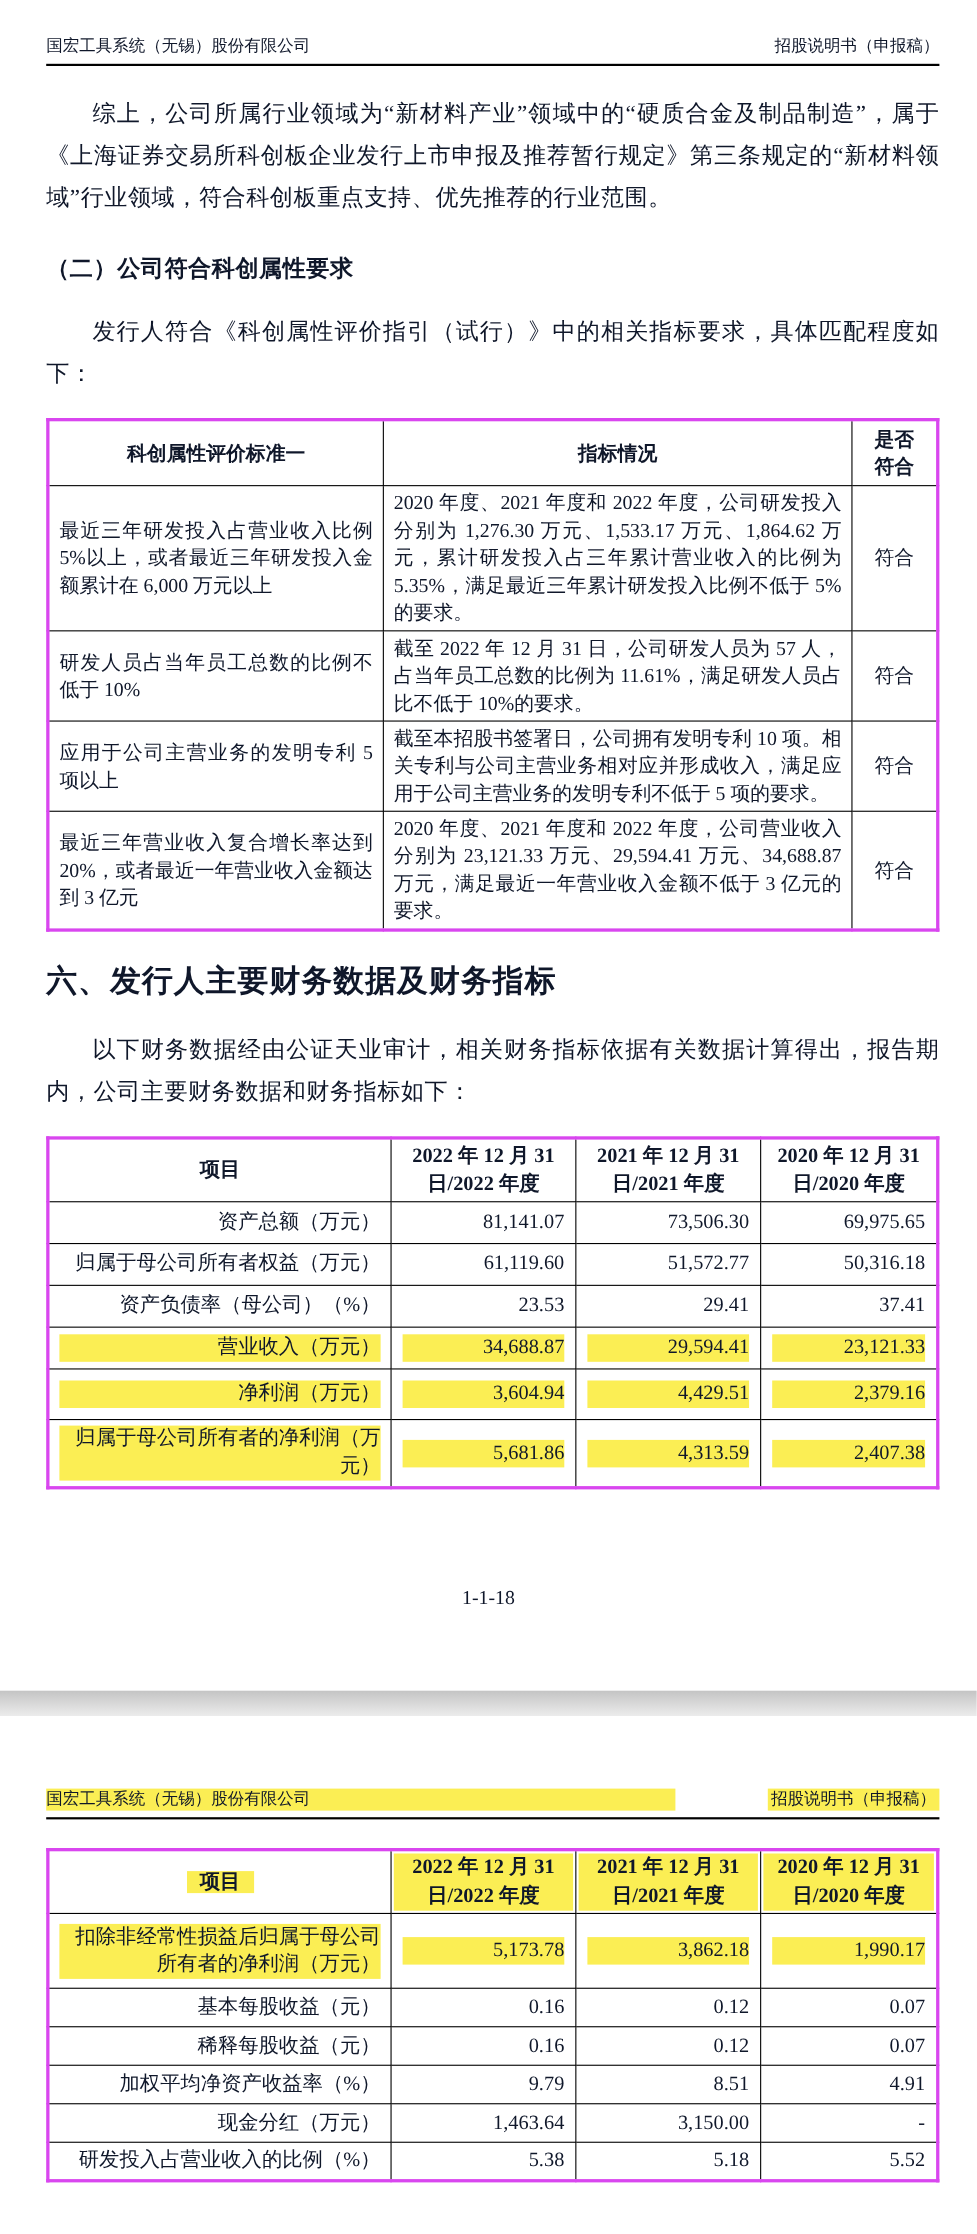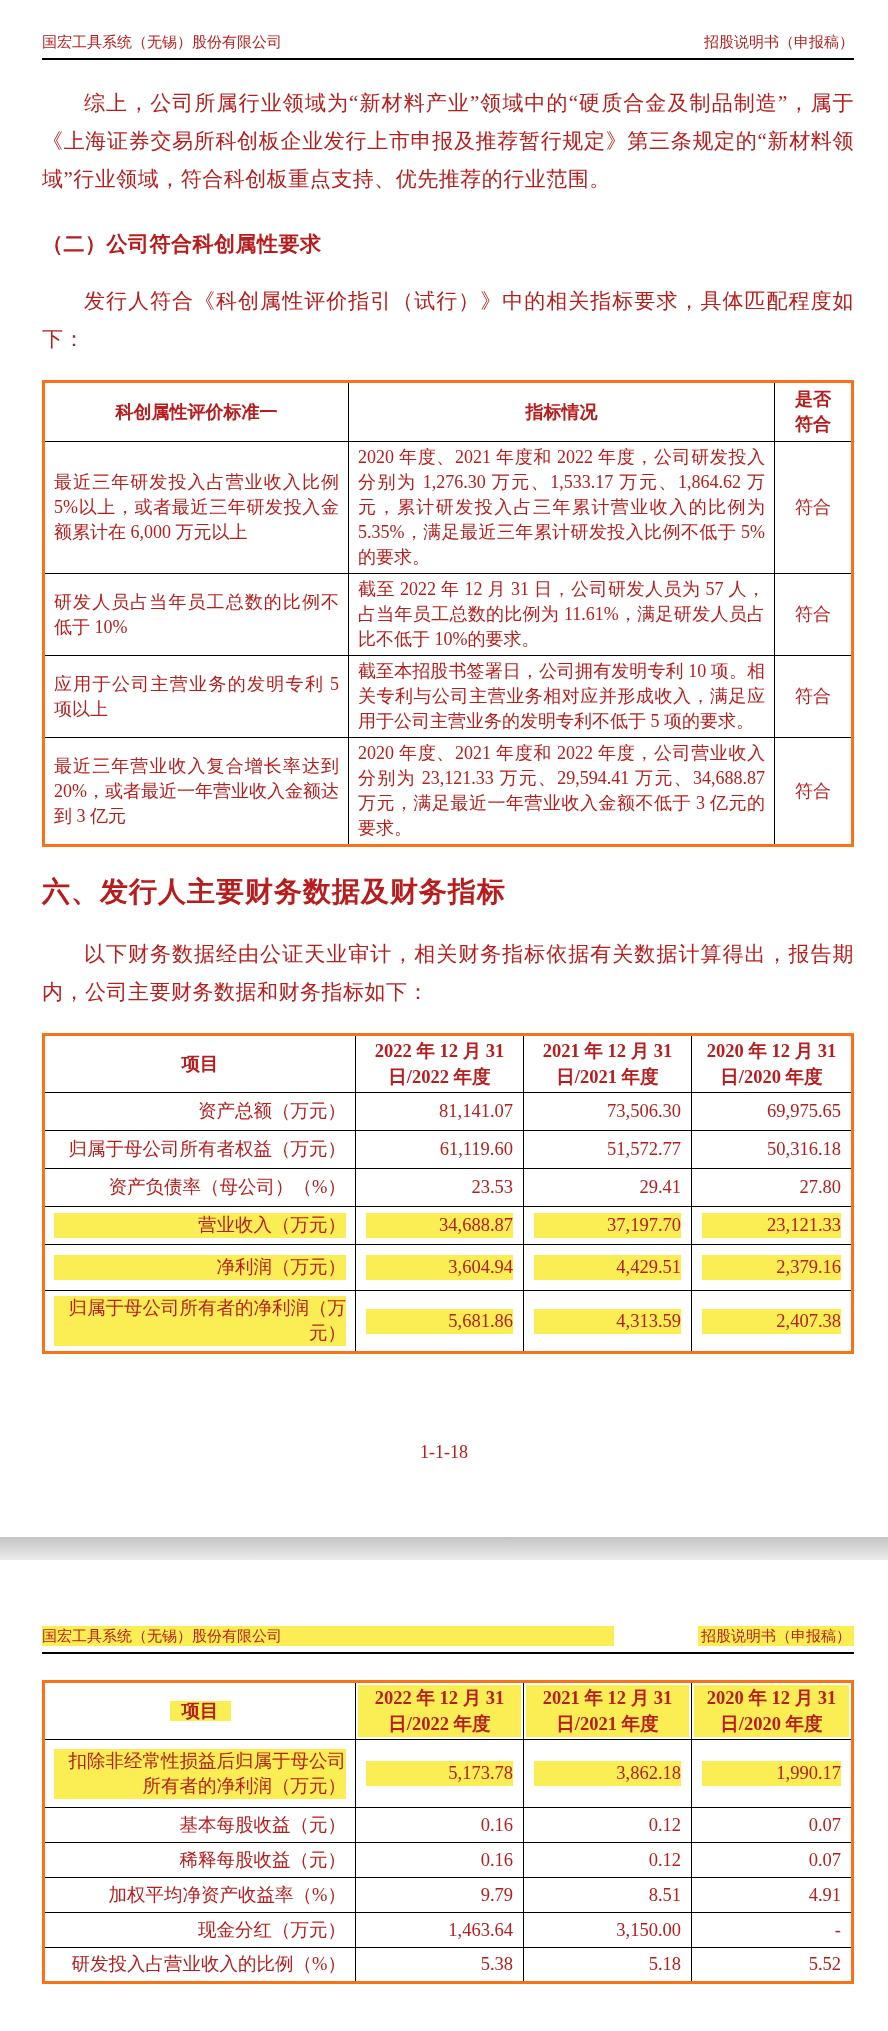--- a/index.html
+++ b/index.html
@@ -1,20 +1,20 @@
 <!DOCTYPE html>
 <html style="--hl: #FBEE54; --gap-top: #C4C4C4; --gap-bottom: #ECECEC;"><head>
 <meta charset="utf-8">
 <style>
   :root { --hl:#FBEE54; --gap-top:#c4c4c4; --gap-bottom:#ececec; }
   * { margin:0; padding:0; box-sizing:border-box; }
   body { background:#ffffff; }
   .screen {
     position:relative; width:888px; height:2031px; margin:0 auto;
-    background:#ffffff; overflow:hidden; color:#b91c1c;
+    background:#ffffff; overflow:hidden; color:#0f172a;
     font-family:"Liberation Serif","DejaVu Serif",serif;
   }
   .page { padding:0 34px 0 42px; position:relative; }
   .page-1 { height:1505px; }
   .page-2 { height:503px; overflow:hidden; }
   .page-gap { height:23px; background:linear-gradient(180deg,var(--gap-top),var(--gap-bottom)); }
 
   .doc-header {
     display:flex; justify-content:space-between; align-items:flex-end;
     margin-top:32px; padding-bottom:6px; border-bottom:2px solid #000;
@@ -32,21 +32,21 @@
     font-family:"Liberation Sans","DejaVu Sans",sans-serif;
     font-size:21px; font-weight:700; margin-top:32px; letter-spacing:0.5px;
   }
   .main-heading {
     font-family:"Liberation Sans","DejaVu Sans",sans-serif;
     font-size:28px; font-weight:700; margin-top:26px; letter-spacing:1px;
   }
 
   table { border-collapse:collapse; width:100%; margin-top:22px; }
   th, td { border:1px solid #000; }
-  .criteria-table, .fin-table { border:3px solid #f97316; }
+  .criteria-table, .fin-table { border:3px solid #d946ef; }
 
   .criteria-table { font-size:18px; line-height:25px; }
   .criteria-table th { font-weight:700; text-align:center; padding:4px; white-space:pre-line; }
   .criteria-table td { padding:3px 9px; vertical-align:middle;margin-top:28px; }
   .criteria-table td.crit { text-align:justify; }
   .criteria-table td.sit  { text-align:justify; }
   .criteria-table td.meets { text-align:center; }
 
   .fin-table { font-size:18.5px; line-height:25px; }
   .fin-table th { font-weight:700; text-align:center; white-space:pre-line; line-height:26px; padding:2px; vertical-align:middle; }
@@ -158,26 +158,26 @@
         <tr class="h-1">
           <td class="lbl">归属于母公司所有者权益（万元）</td>
           <td class="num">61,119.60</td>
           <td class="num">51,572.77</td>
           <td class="num">50,316.18</td>
         </tr>
         <tr class="h-1">
           <td class="lbl">资产负债率（母公司）（%）</td>
           <td class="num">23.53</td>
           <td class="num">29.41</td>
-          <td class="num">27.80</td>
+          <td class="num">37.41</td>
         </tr>
         <tr class="h-1">
           <td class="lbl"><span class="hl-fill">营业收入（万元）</span></td>
           <td class="num"><span class="hl-fill">34,688.87</span></td>
-          <td class="num"><span class="hl-fill">37,197.70</span></td>
+          <td class="num"><span class="hl-fill">29,594.41</span></td>
           <td class="num"><span class="hl-fill">23,121.33</span></td>
         </tr>
         <tr class="h-net">
           <td class="lbl"><span class="hl-fill">净利润（万元）</span></td>
           <td class="num"><span class="hl-fill">3,604.94</span></td>
           <td class="num"><span class="hl-fill">4,429.51</span></td>
           <td class="num"><span class="hl-fill">2,379.16</span></td>
         </tr>
         <tr class="h-par">
           <td class="lbl"><span class="hl-fill">归属于母公司所有者的净利润（万元）</span></td>

